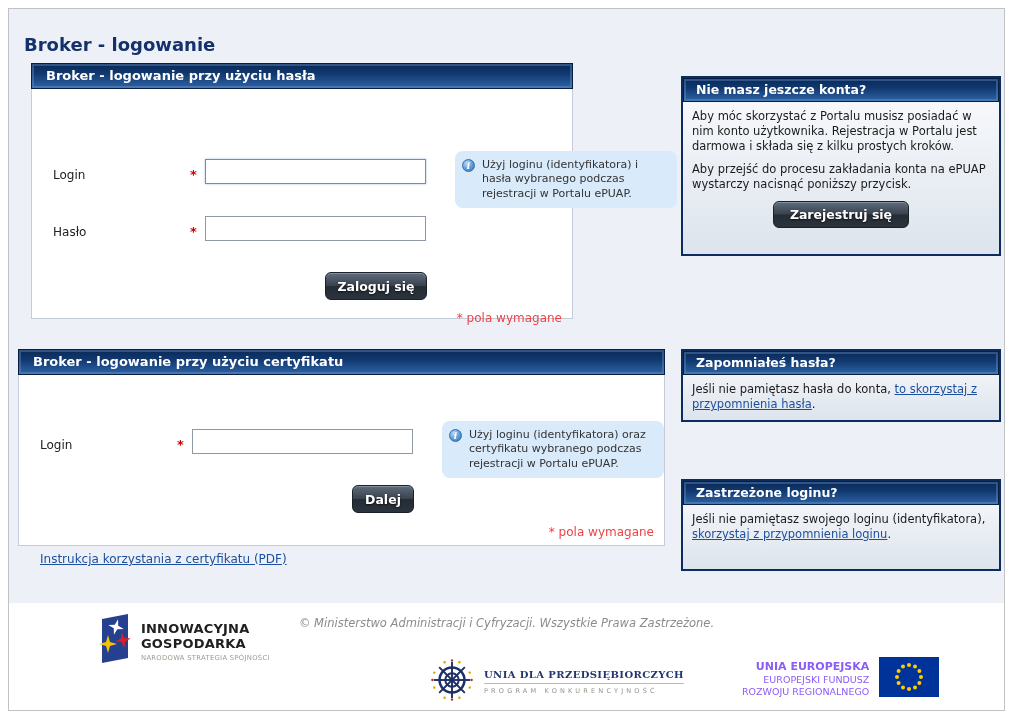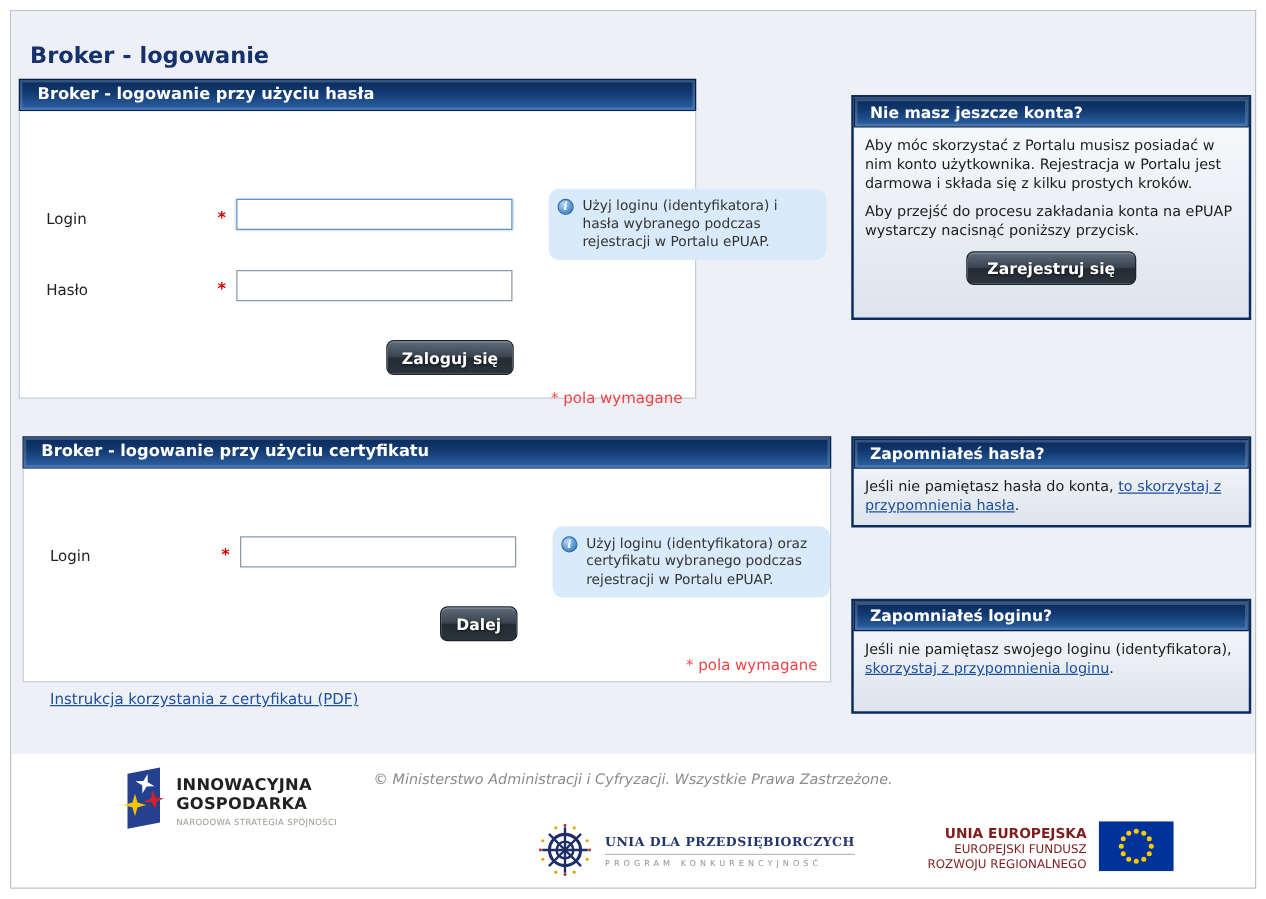--- a/index.html
+++ b/index.html
@@ -101,33 +101,33 @@
   .logo1-sub { font-size: 6.8px; color: #a09a92; margin-top: 2px; letter-spacing: .3px; }
   .logo2 { left: 420px; top: 648px; }
   .logo2-text { margin-left: 9px; }
   .logo2-line1 {
     font-family: "DejaVu Serif", "Liberation Serif", serif;
     font-size: 10px; font-weight: bold; color: #23356e; letter-spacing: .4px;
     padding-bottom: 3px; border-bottom: 1px solid #bbbbbb;
   }
   .logo2-line2 { font-size: 6.5px; color: #9a9089; letter-spacing: 3.2px; margin-top: 3px; }
   .logo3 { left: 733px; top: 648px; }
-  .logo3-text { text-align: right; margin-right: 10px; color: #7f1d1d; }
+  .logo3-text { text-align: right; margin-right: 10px; color: #8b5cf6; }
   .logo3-line1 { font-size: 11px; font-weight: bold; line-height: 1.25; }
   .logo3-line { font-size: 9.5px; line-height: 1.25; }
 </style>
 </head>
 <body>
 
 <div class="frame">
   <div class="content-bg"></div>
 
   <div class="page-title">Broker - logowanie</div>
 
-  <div class="panel" style="left:6px; top:54px; width:542px;">
+  <div class="panel" style="left:22px; top:54px; width:542px;">
     <div class="bar bar-main">Broker - logowanie przy użyciu hasła</div>
     <div class="panel-body" style="height:230px;">
       <span class="field-label" style="left:21px; top:79px;">Login</span>
       <span class="req" style="left:158px; top:78px;">*</span>
       <input type="text" class="text-input focused" style="left: 173px; top: 70px;" value="">
       <div class="info-box" style="left:423px; top:62px;">
         <span class="info-icon">i</span>
         <span>Użyj loginu (identyfikatora) i hasła wybranego podczas rejestracji w Portalu ePUAP.</span>
       </div>
       <span class="field-label" style="left:21px; top:136px;">Hasło</span>
@@ -164,21 +164,21 @@
   </div>
 
   <div class="side-panel" style="top:340px; height:73px;">
     <div class="bar bar-side">Zapomniałeś hasła?</div>
     <div class="side-body">
       <span>Jeśli nie pamiętasz hasła do konta, </span><a class="link" href="#">to skorzystaj z przypomnienia hasła</a><span>.</span>
     </div>
   </div>
 
   <div class="side-panel" style="top:470px; height:92px;">
-    <div class="bar bar-side">Zapomniałeś loginu?</div>
+    <div class="bar bar-side">Zastrzeżone loginu?</div>
     <div class="side-body">
       <span>Jeśli nie pamiętasz swojego loginu (identyfikatora), </span><a class="link" href="#">skorzystaj z przypomnienia loginu</a><span>.</span>
     </div>
   </div>
 
   <div class="copyright">© Ministerstwo Administracji i Cyfryzacji. Wszystkie Prawa Zastrzeżone.</div>
 
   <div class="logo logo1">
     <span>
       <svg width="38" height="54" viewBox="0 0 38 54">

